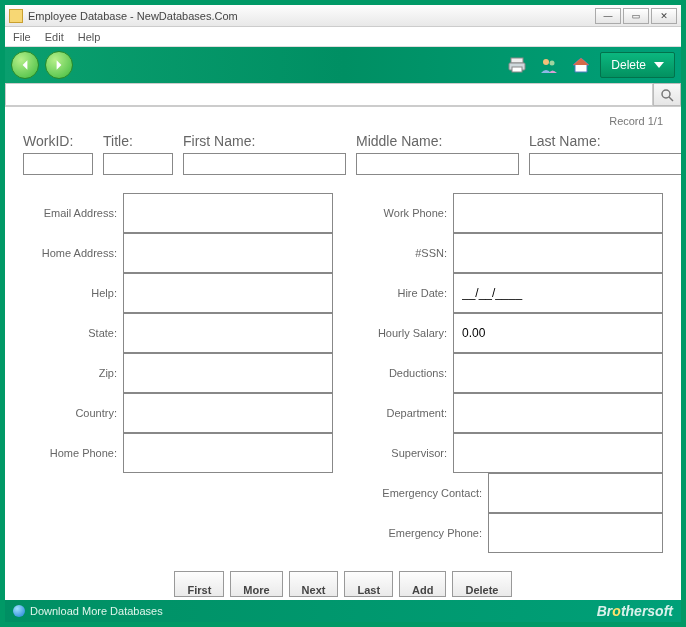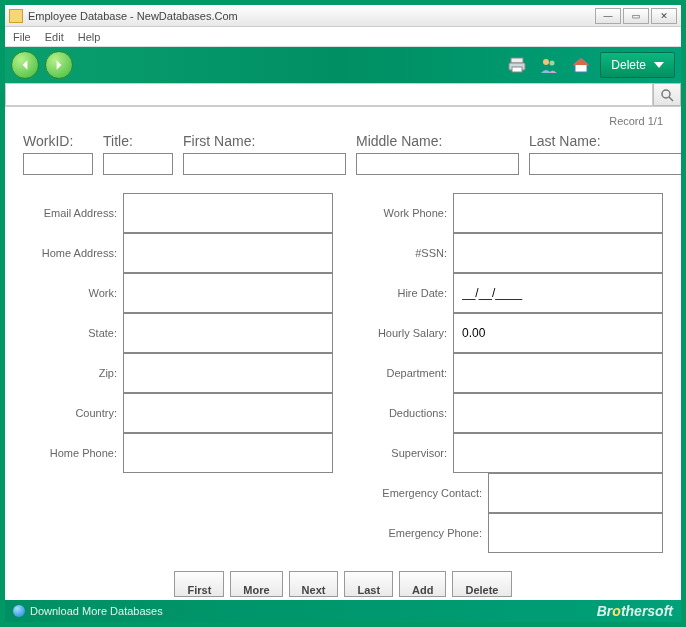--- a/index.html
+++ b/index.html
@@ -152,21 +152,21 @@
       <div class="col">
         <div class="row">
             <label>Email Address:</label>
             <input value="" style="">
           </div>
         <div class="row">
             <label>Home Address:</label>
             <input value="" style="">
           </div>
         <div class="row">
-            <label>Work:</label>
+            <label>Help:</label>
             <input value="" style="">
           </div>
         <div class="row">
             <label>State:</label>
             <input value="" style="">
           </div>
         <div class="row">
             <label>Zip:</label>
             <input value="" style="">
           </div>
@@ -190,25 +190,25 @@
           </div>
         <div class="row">
             <label>Hire Date:</label>
             <input value="__/__/____" style="">
           </div>
         <div class="row">
             <label>Hourly Salary:</label>
             <input value="0.00" style="">
           </div>
         <div class="row">
+            <label>Deductions:</label>
+            <input value="" style="">
+          </div>
+        <div class="row">
             <label>Department:</label>
-            <input value="" style="">
-          </div>
-        <div class="row">
-            <label>Deductions:</label>
             <input value="" style="">
           </div>
         <div class="row">
             <label>Supervisor:</label>
             <input value="" style="">
           </div>
         <div class="row wide">
             <label>Emergency Contact:</label>
             <input value="" style="">
           </div>

